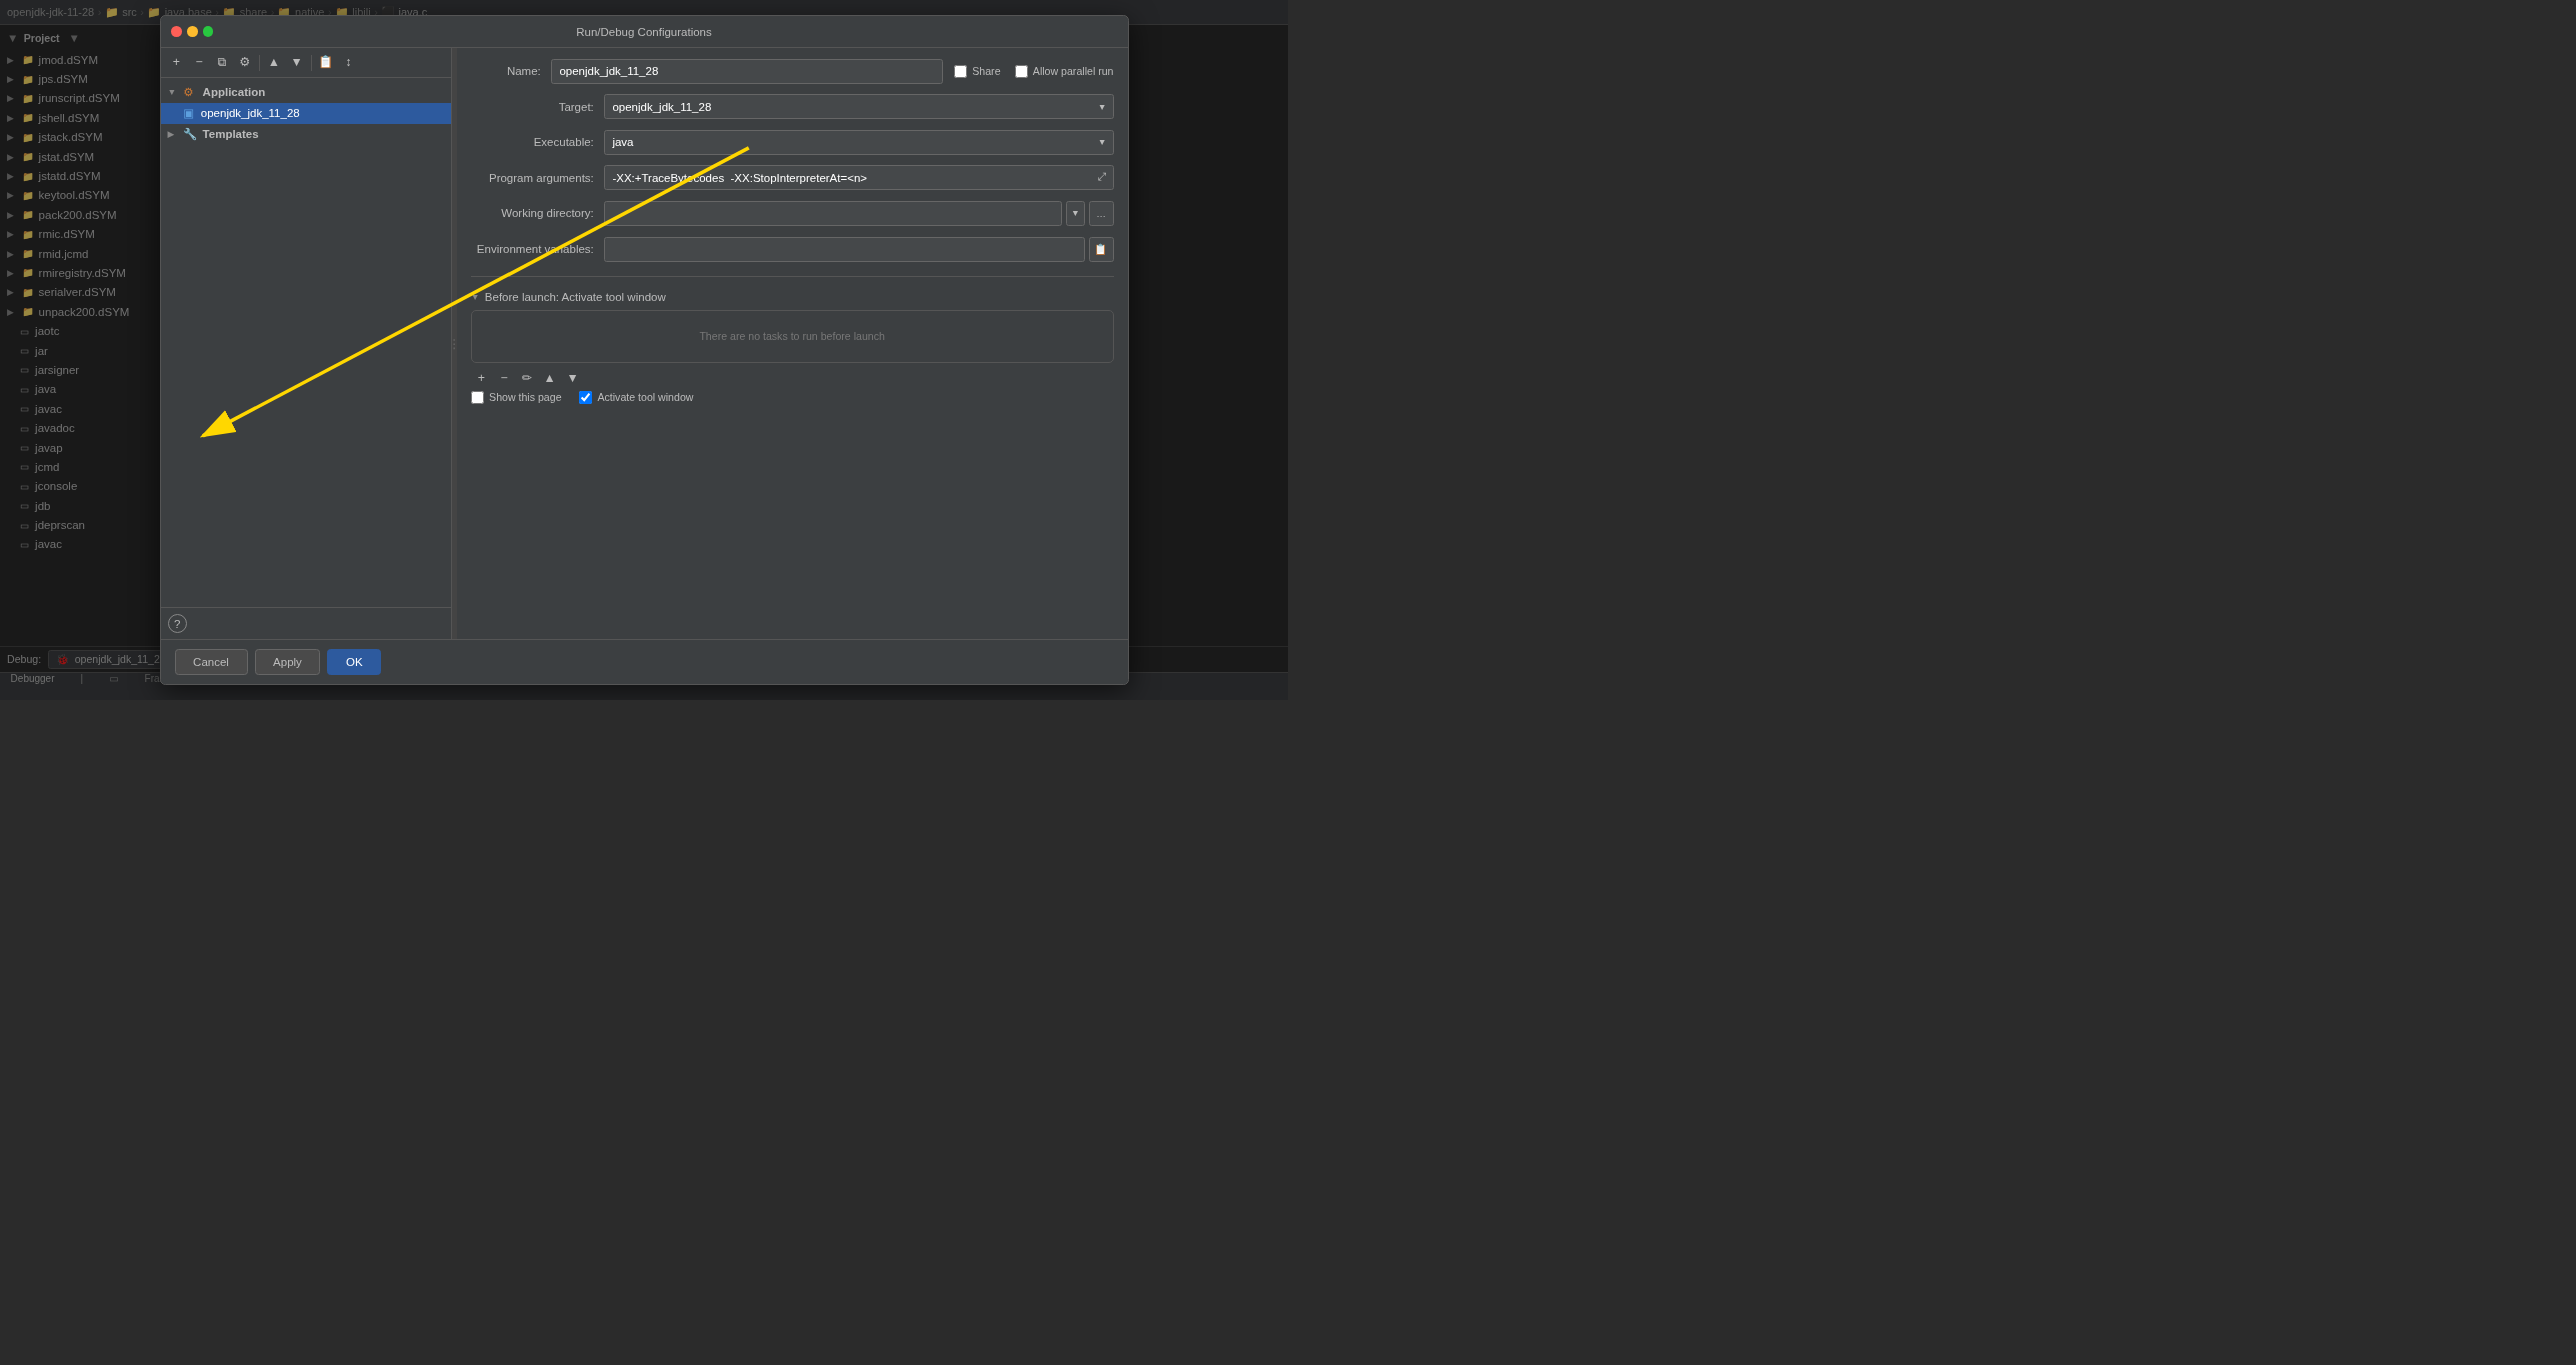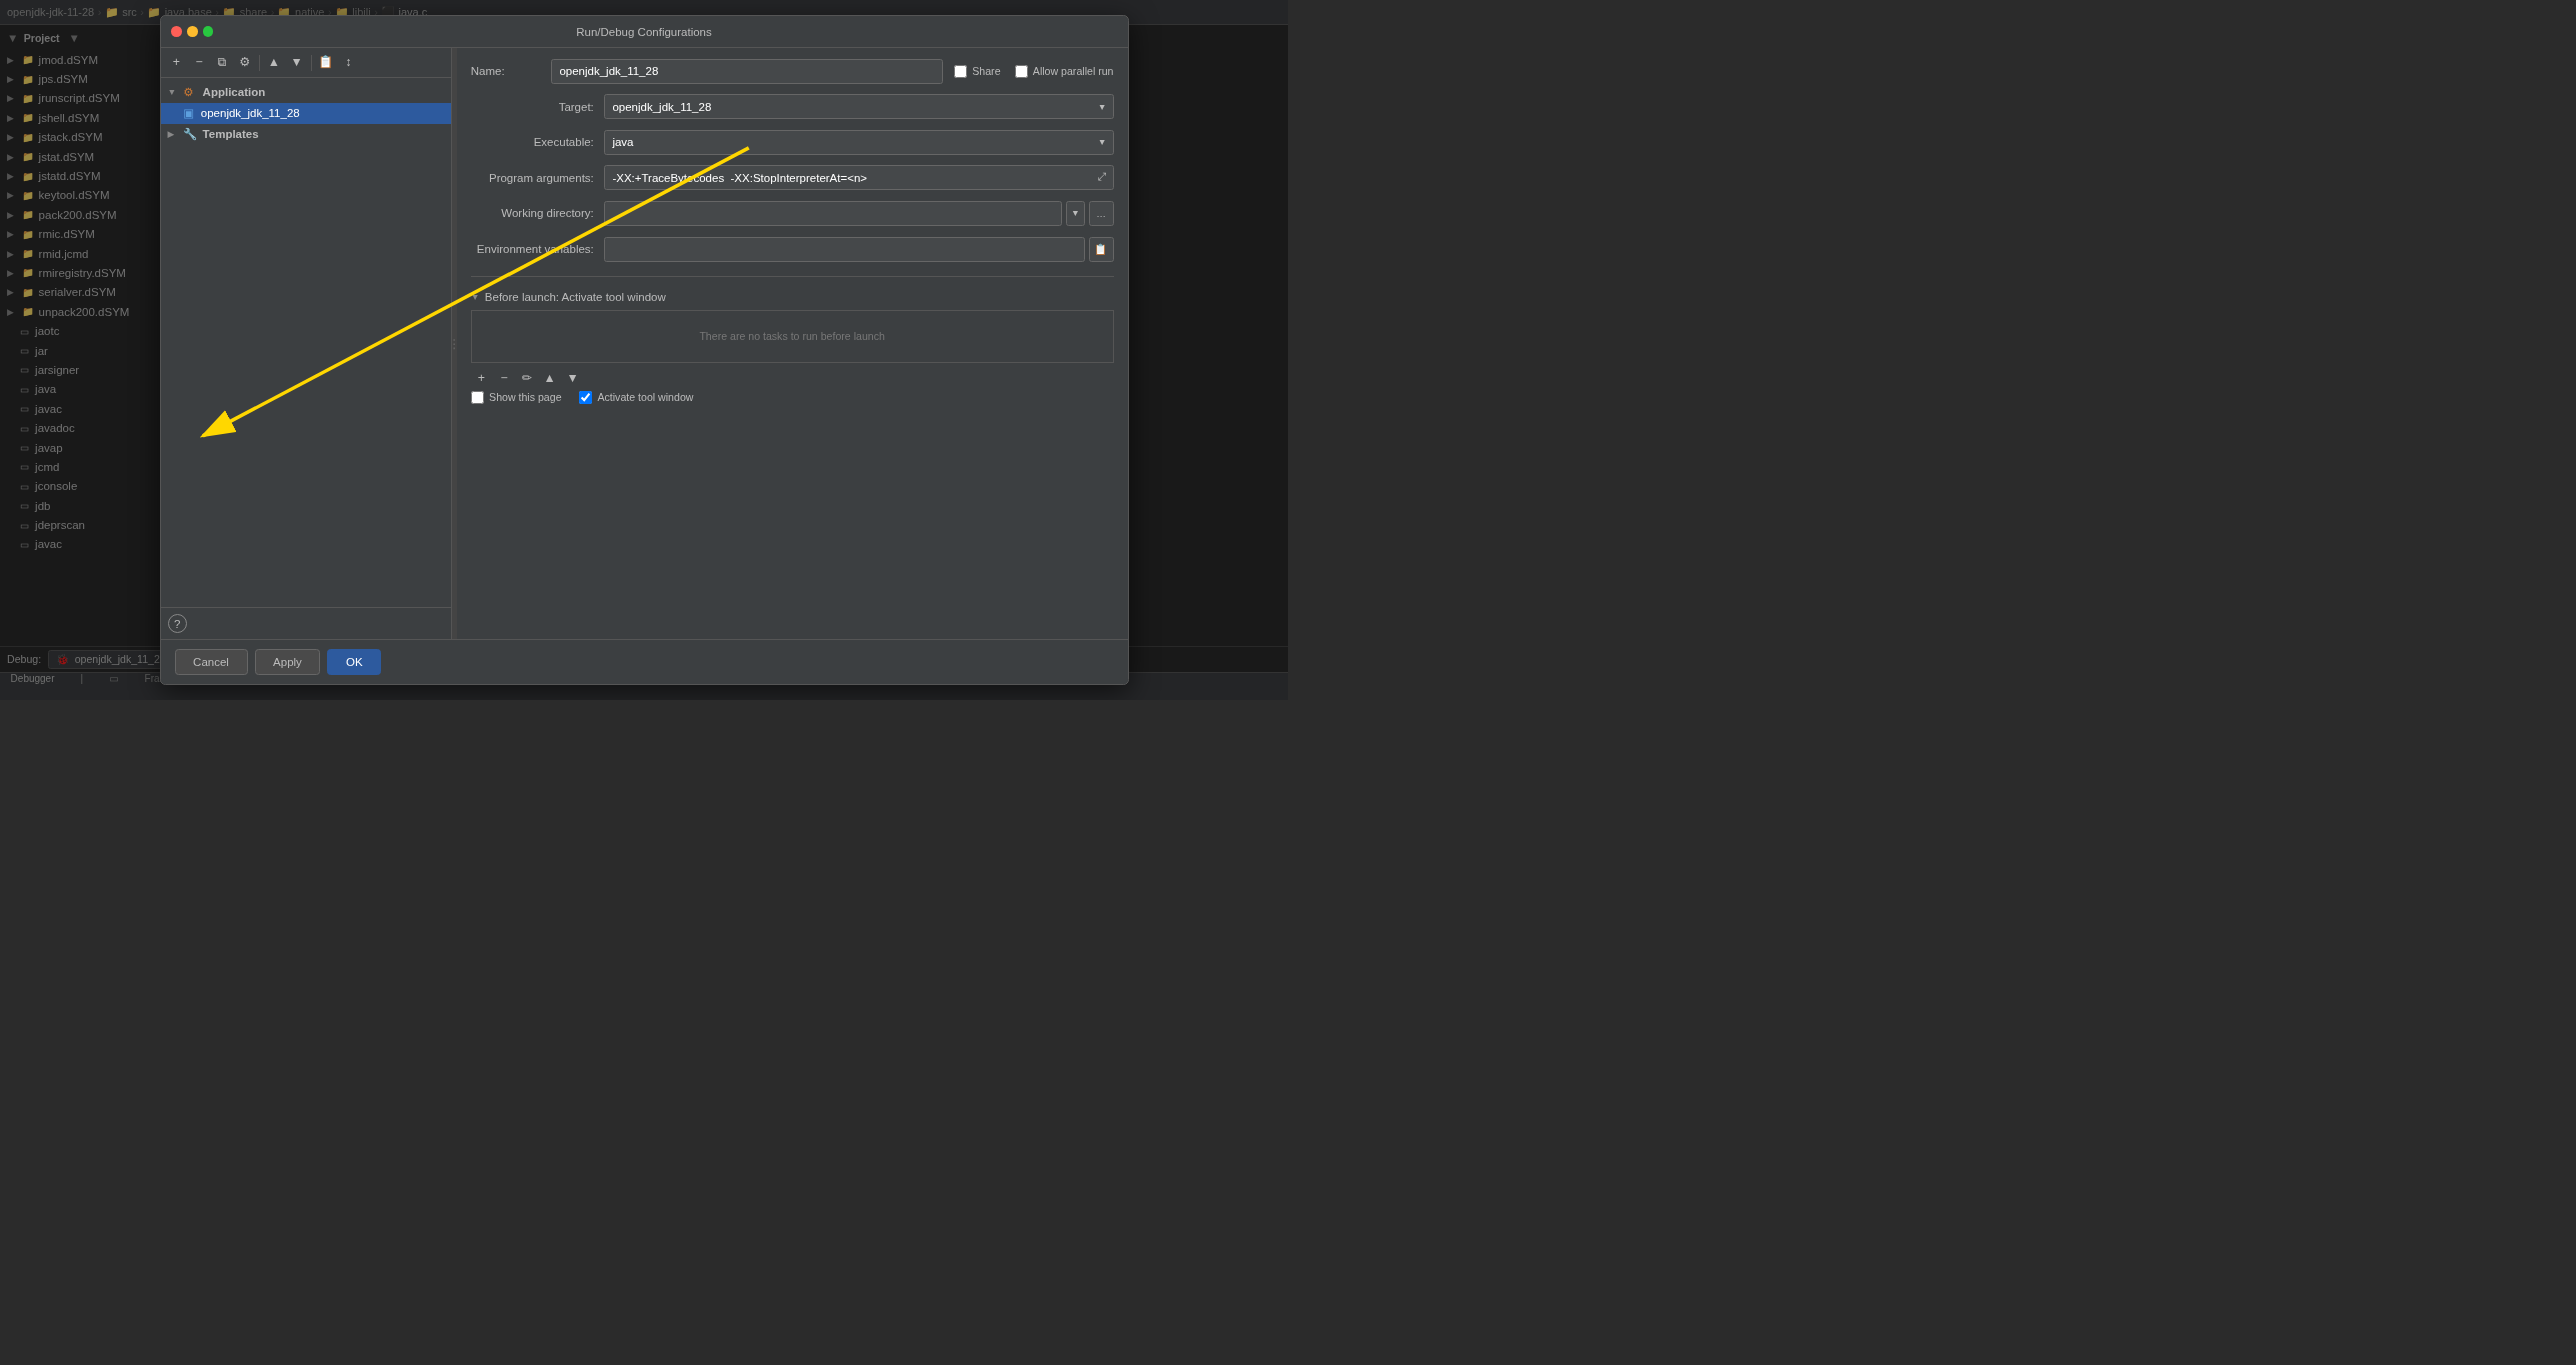--- a/index.html
+++ b/index.html
@@ -231,20 +231,21 @@
       display: flex;
       align-items: center;
       gap: 10.6px;
       flex: 1;
     }
     .field-label {
       color: #bbb;
       font-size: 11.5px;
       white-space: nowrap;
       min-width: 70px;
+      text-align: right;
     }
     .name-input {
       flex: 1;
       height: 25px;
       background: #45484a;
       border: 0.9px solid #666;
       border-radius: 2.6px;
       color: #fff;
       padding: 0 7px;
       font-size: 11.5px;
@@ -415,21 +416,21 @@
       margin-bottom: 7px;
     }
     .before-launch-title {
       color: #bbb;
       font-size: 11.5px;
     }
 
     .before-launch-list {
       background: #3c3f41;
       border: 0.9px solid #555;
-      border-radius: 0;
+      border-radius: 5px;
       min-height: 53px;
       padding: 7px;
       display: flex;
       align-items: center;
       justify-content: center;
     }
     .no-tasks-text {
       color: #777;
       font-size: 10.6px;
     }

